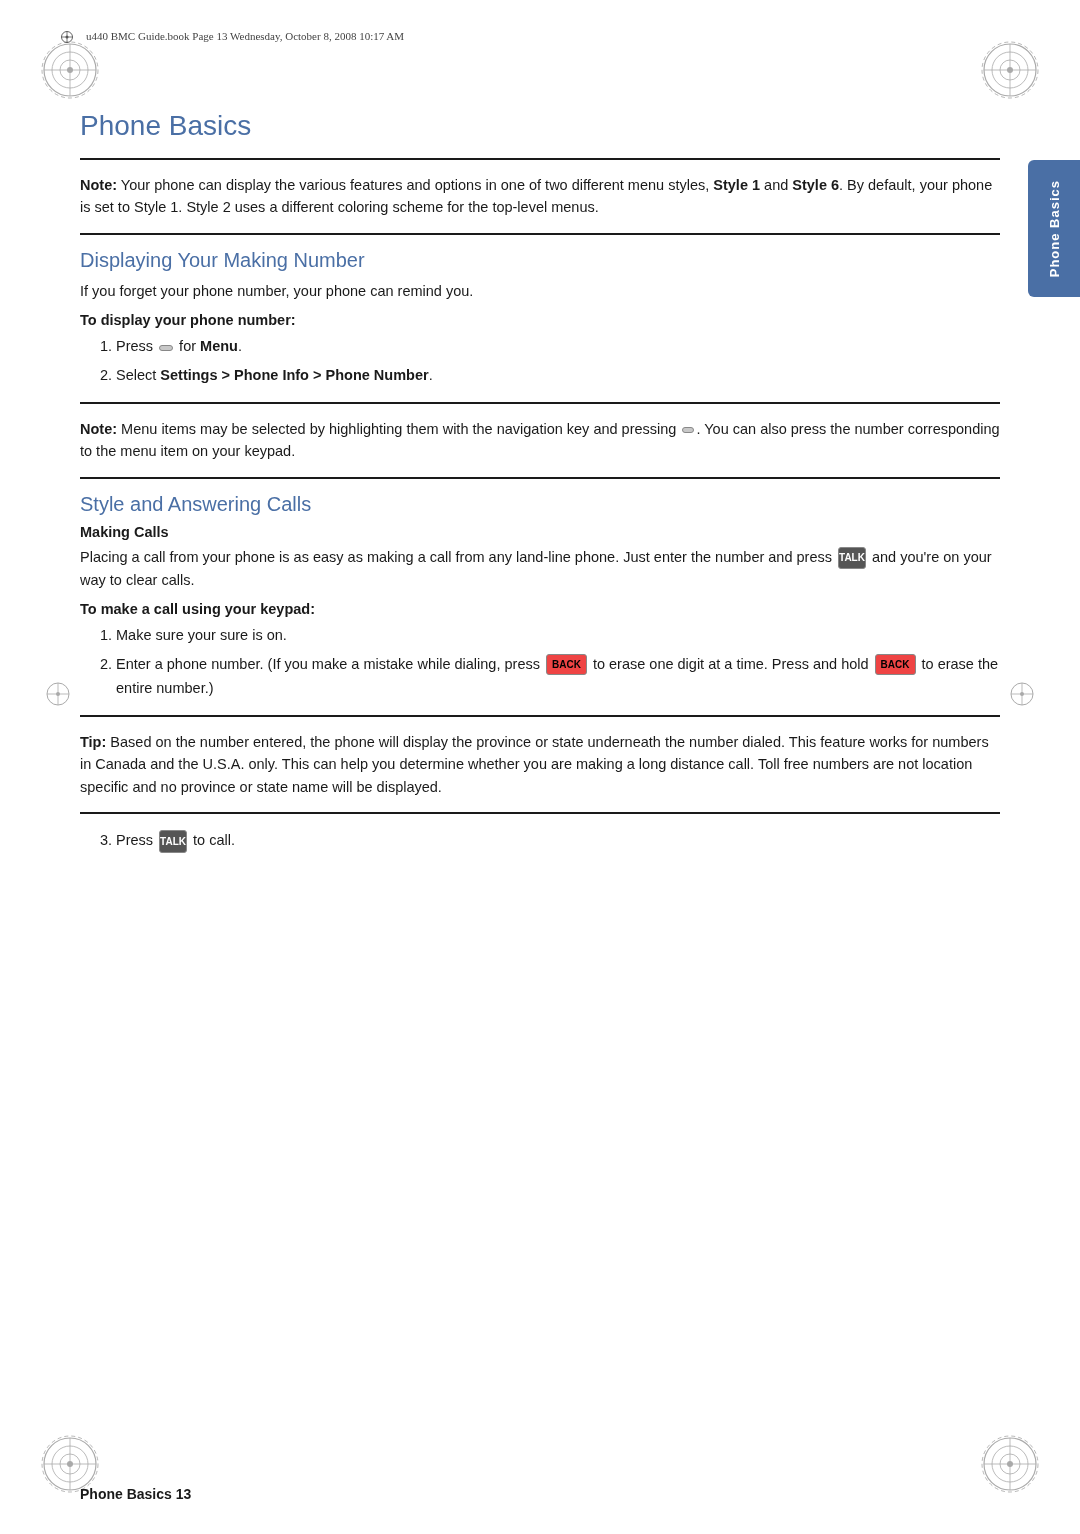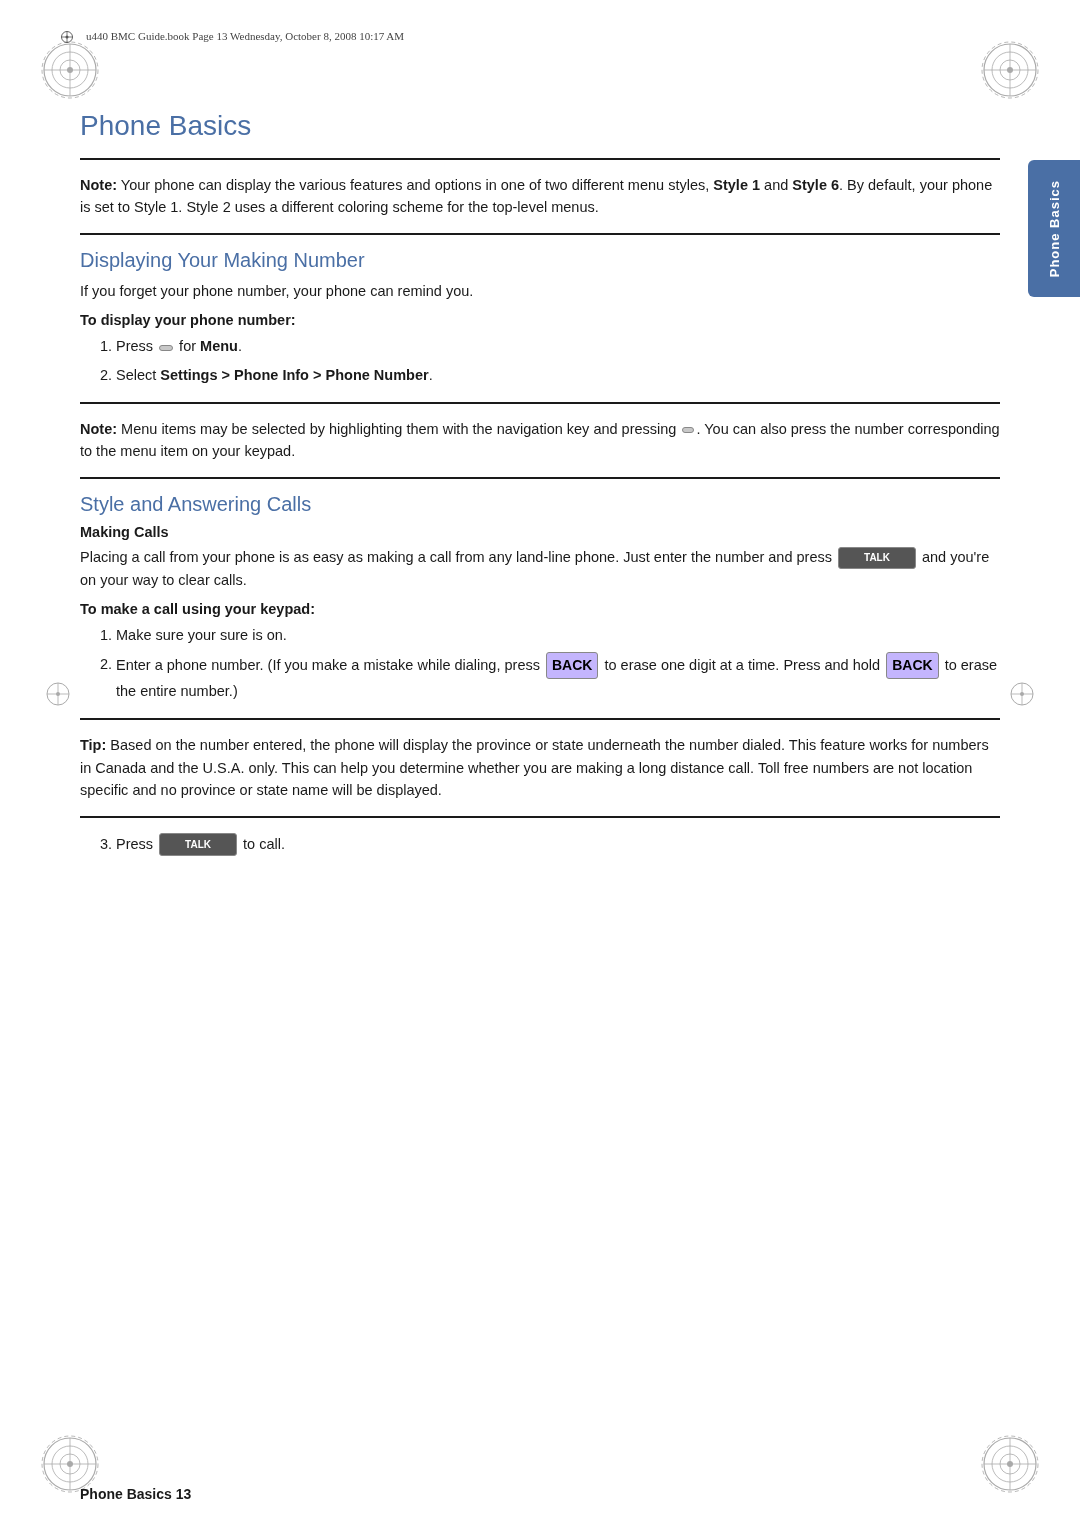--- a/index.html
+++ b/index.html
@@ -135,26 +135,26 @@
       font-weight: bold;
       padding: 1px 6px;
       margin: 0 2px;
       color: #000;
       vertical-align: middle;
     }
     .btn-inline.talk {
       background: #555;
       color: #fff;
       font-size: 10px;
-      padding: 2px 25px;
+      padding: 2px 0;
     }
     .btn-inline.back {
-      background: #c4b5fd;
+      background: #ef4444;
       color: #000;
-      font-size: 14px;
+      font-size: 10px;
       padding: 1px 5px;
     }
     .btn-inline.menu {
       background: #c8c8c8;
       color: #000;
       font-size: 10px;
       padding: 2px 6px;
     }
     .btn-inline.nav {
       background: #c8c8c8;

